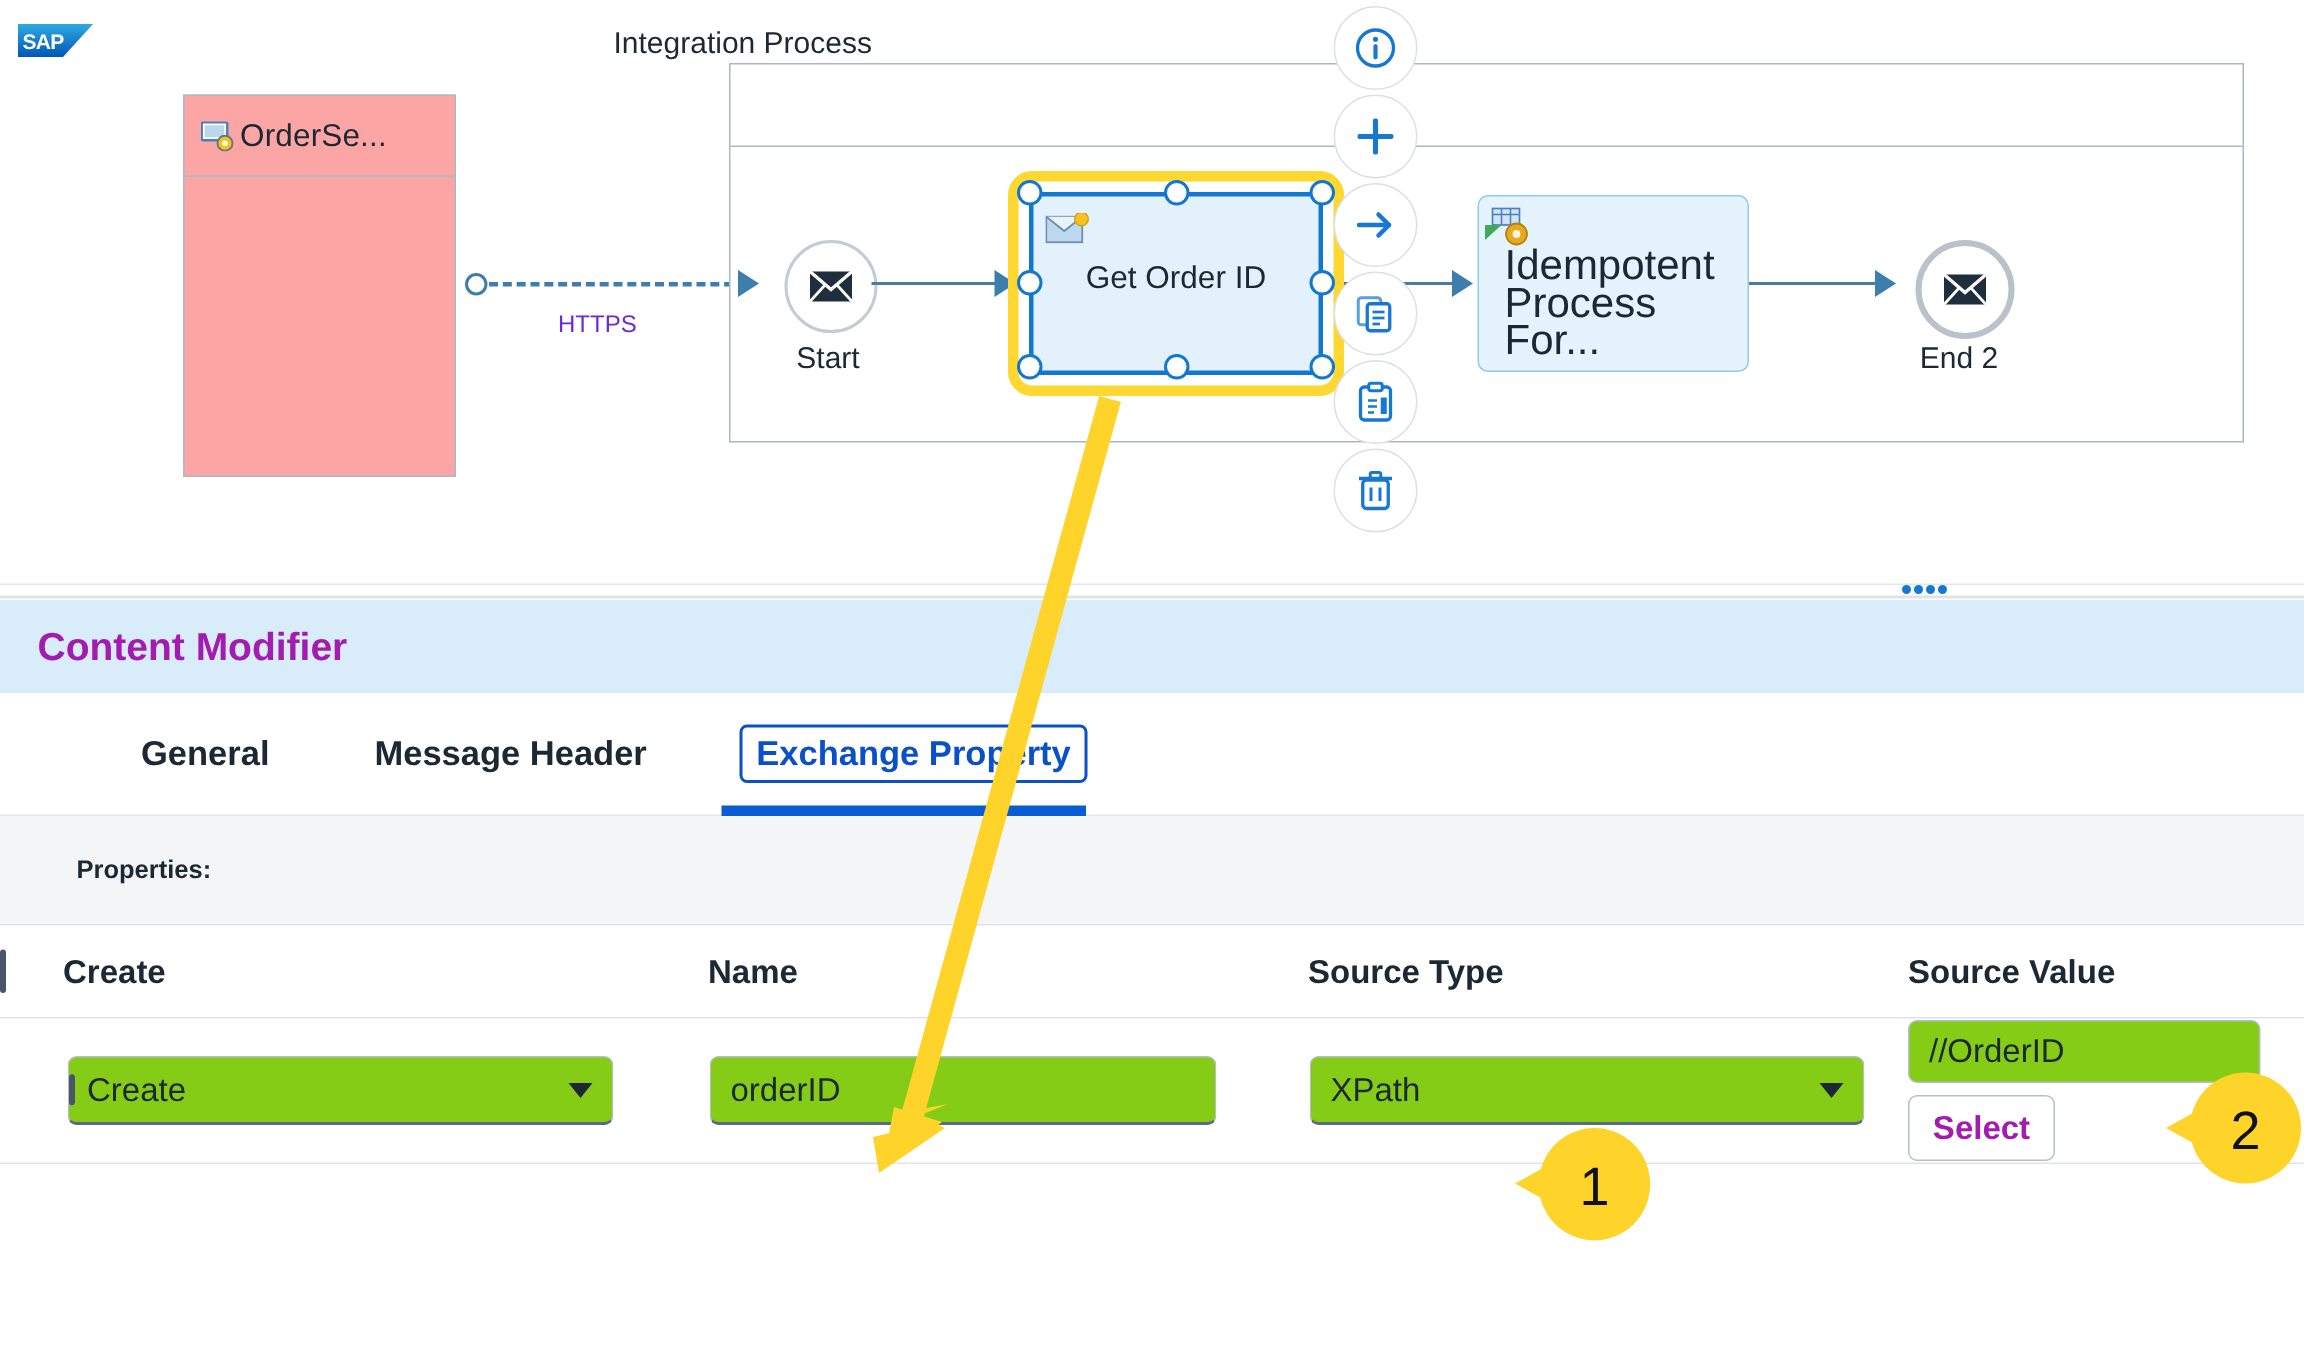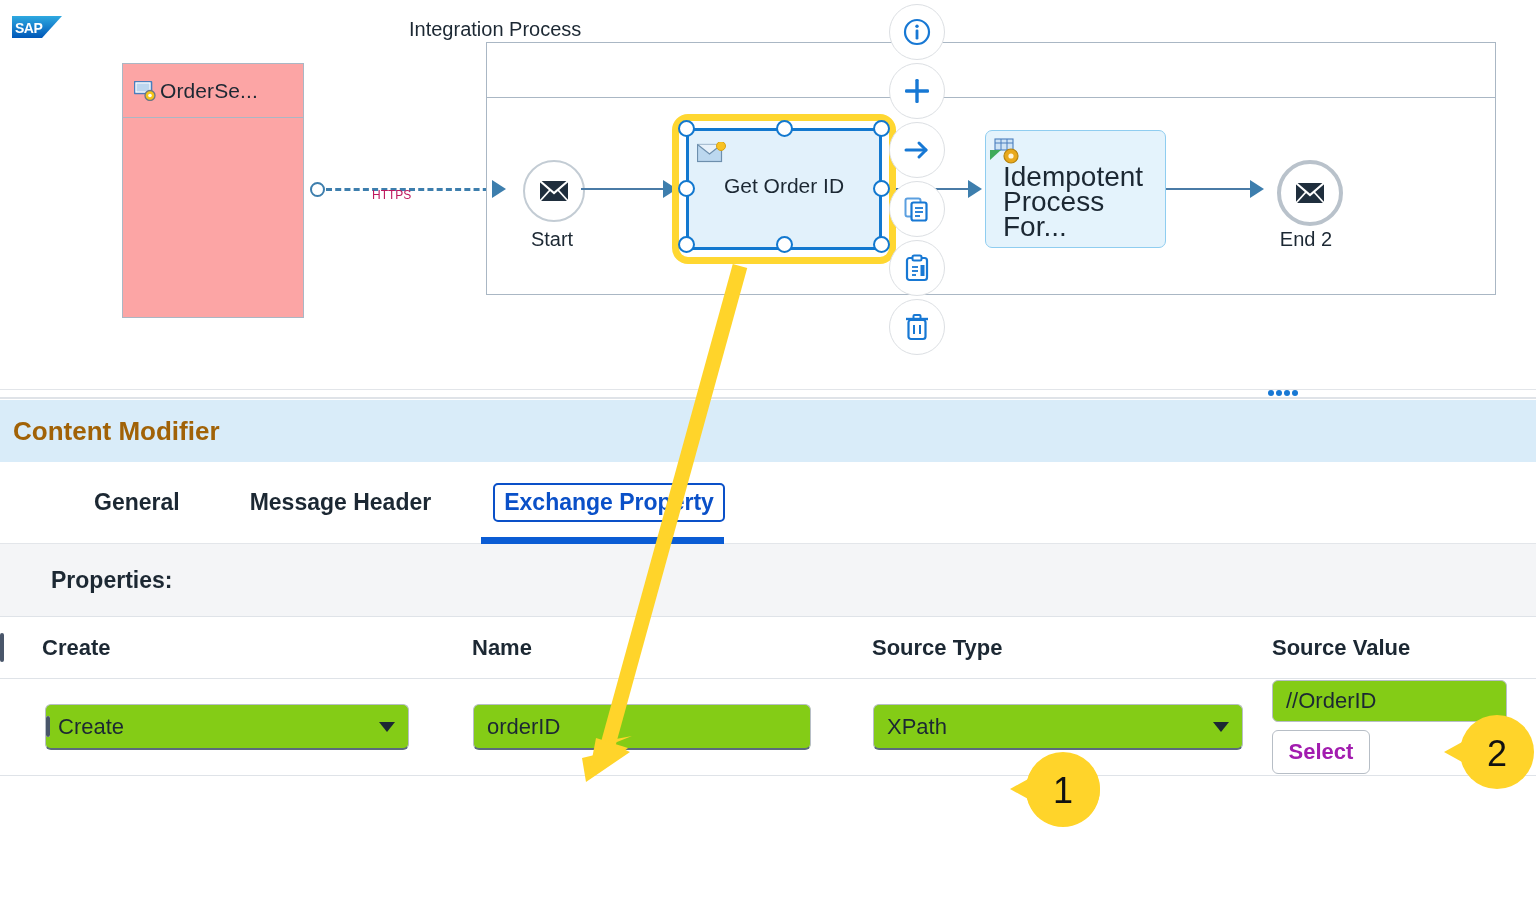--- a/index.html
+++ b/index.html
@@ -96,21 +96,21 @@
     border:1px solid #dcdfe3;box-sizing:border-box;margin-bottom:3px;
     display:flex;align-items:center;justify-content:center;
   }
 
   
   .conn{position:absolute;background:#4a7ba6;height:2px;}
   .dash-conn{
     position:absolute;border-top:3px dashed #3d7ead;
   }
   .https-label{
-    position:absolute;left:372px;top:188px;font-size:12px;color:#be185d;
+    position:absolute;left:372px;top:208px;font-size:16px;color:#6d28d9;
   }
   .openCircle{
     position:absolute;width:15px;height:15px;border-radius:50%;
     border:2px solid #3d7ead;background:#fff;box-sizing:border-box;
   }
   .arrowhead{
     position:absolute;width:0;height:0;
     border-top:9px solid transparent;border-bottom:9px solid transparent;
     border-left:14px solid #3d7ead;
   }
@@ -124,41 +124,41 @@
   .sep-line2{position:absolute;left:0;top:397px;width:1536px;height:2px;background:#dfe3e8;}
 
   
   #panel{
     position:absolute;left:0;top:400px;width:1536px;height:498px;background:#fff;
   }
   .panel-head{
     height:62px;background:#d9ecf9;display:flex;align-items:center;
     padding-left:13px;box-sizing:border-box;
   }
-  .panel-title{font-size:26px;font-weight:bold;color:#a16207;}
+  .panel-title{font-size:26px;font-weight:bold;color:#a21caf;margin-left:12px;}
   .tabs{
     height:82px;background:#fff;display:flex;align-items:center;
     padding-left:86px;box-sizing:border-box;position:relative;
     border-bottom:1px solid #e3e6ea;
   }
   .tab{
     font-size:23px;font-weight:bold;color:#1c2833;margin-right:54px;
     padding:4px 8px;white-space:nowrap;position:relative;
   }
   .tab.active{
     color:#0a50c8;border:2px solid #0a50c8;border-radius:5px;padding:4px 9px;
   }
   .tab-underline{
     position:absolute;left:481px;bottom:-1px;width:243px;height:7px;background:#0a5cd4;
   }
   .props-bar{
     height:72px;background:#f4f5f7;display:flex;align-items:center;
     padding-left:51px;box-sizing:border-box;
   }
-  .props-label{font-size:23px;font-weight:bold;color:#1c2833;}
+  .props-label{font-size:17px;font-weight:bold;color:#1c2833;}
 
   table.props{width:1536px;border-collapse:collapse;table-layout:fixed;}
   table.props th{
     text-align:left;font-size:22px;font-weight:bold;color:#1c2833;
     padding:14px 0 14px 0;border-top:1px solid #dfe3e8;border-bottom:1px solid #dfe3e8;
     background:#fff;height:62px;box-sizing:border-box;
   }
   table.props td{
     border-bottom:1px solid #dfe3e8;height:90px;background:#fff;vertical-align:middle;
   }

